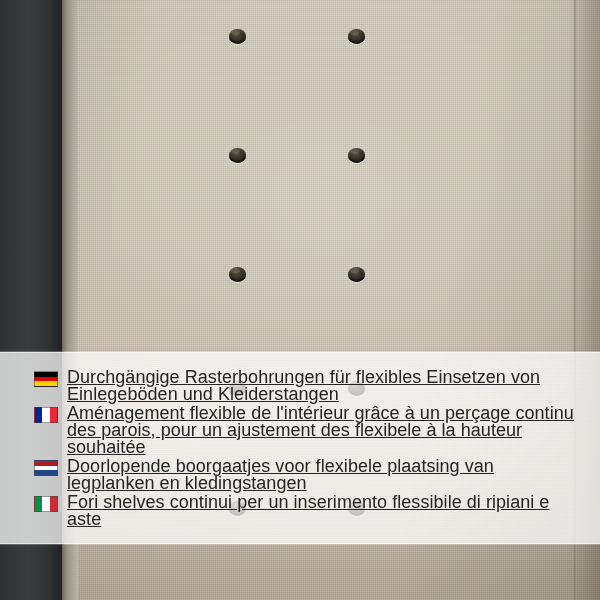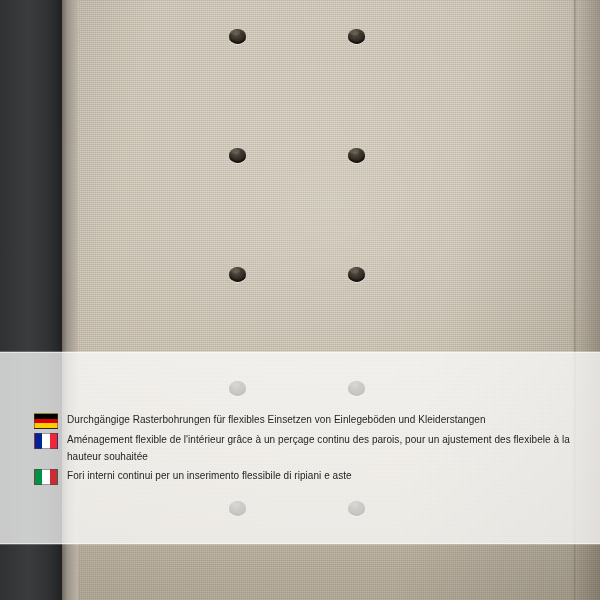--- a/index.html
+++ b/index.html
@@ -148,25 +148,26 @@
     content: "";
     position: absolute;
     inset: 0;
     background:
       linear-gradient(90deg, transparent 40%, #ffffff 40% 60%, transparent 60%),
       linear-gradient(180deg, transparent 35%, #ffffff 35% 65%, transparent 65%),
       linear-gradient(90deg, transparent 44%, #cf142b 44% 56%, transparent 56%),
       linear-gradient(180deg, transparent 40%, #cf142b 40% 60%, transparent 60%);
   }
   .caption-text {
-    font-size: 10px;
+    font-size: 18px;
     line-height: 17px;
     color: #242424;
     letter-spacing: 0.05px;
     max-width: 530px;
+    text-decoration: underline;
   }
   .overlay-top-edge, .overlay-bottom-edge {
     position: absolute;
     left: 0;
     width: 600px;
     height: 1px;
     background: rgba(255,255,255,0.55);
   }
   .overlay-top-edge { top: 0; }
   .overlay-bottom-edge { bottom: 0; }
@@ -204,23 +205,27 @@
     <div class="caption-row">
       <span class="flag flag-de"></span>
       <span class="caption-text">Durchgängige Rasterbohrungen für flexibles Einsetzen von Einlegeböden und Kleiderstangen</span>
     </div>
 
     <div class="caption-row">
       <span class="flag flag-fr"></span>
       <span class="caption-text">Aménagement flexible de l'intérieur grâce à un perçage continu des parois, pour un ajustement des flexibele à la hauteur souhaitée</span>
     </div>
 
+    <div class="caption-row">
+      <span class="flag flag-nl"></span>
+      <span class="caption-text">Doorlopende boorgaatjes voor flexibele plaatsing van legplanken en kledingstangen</span>
+    </div>
 
     <div class="caption-row">
       <span class="flag flag-it"></span>
-      <span class="caption-text">Fori interni continui per un inserimento flessibile di ripiani e aste</span>
+      <span class="caption-text">Fori shelves continui per un inserimento flessibile di ripiani e aste</span>
     </div>
 
 
     <div class="overlay-bottom-edge"></div>
   </div>
 
 </div>
 
 </body></html>

